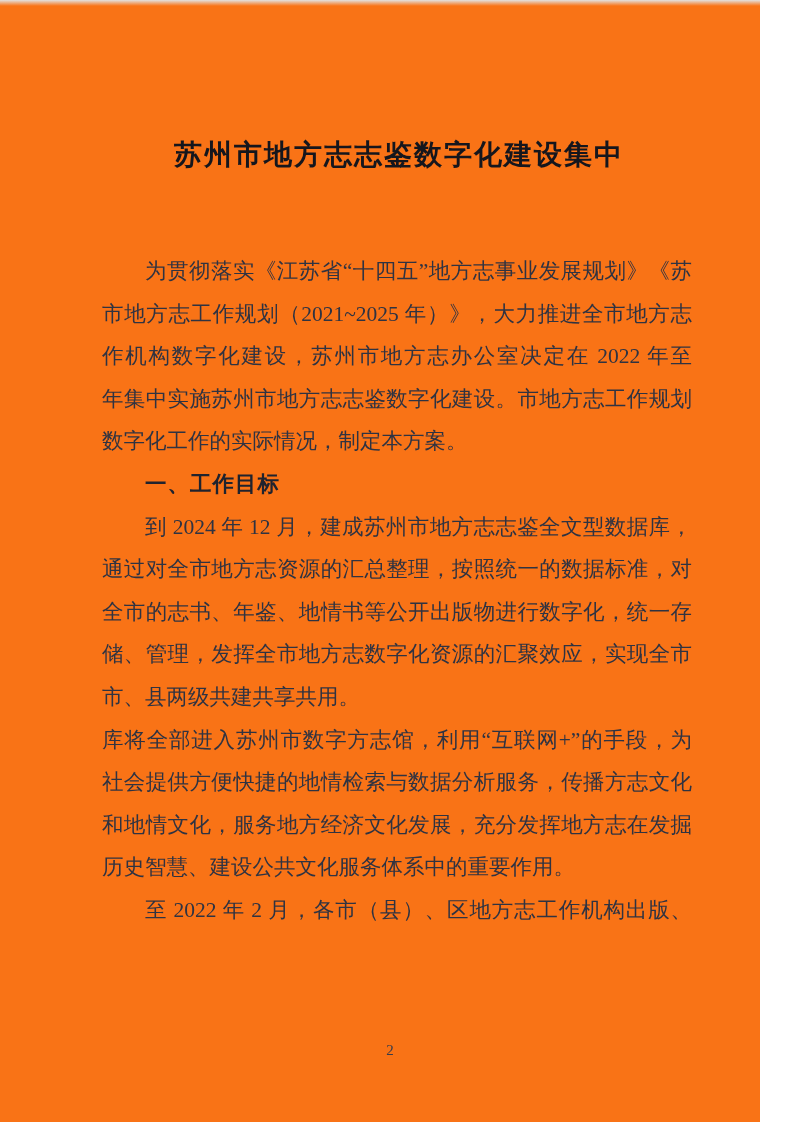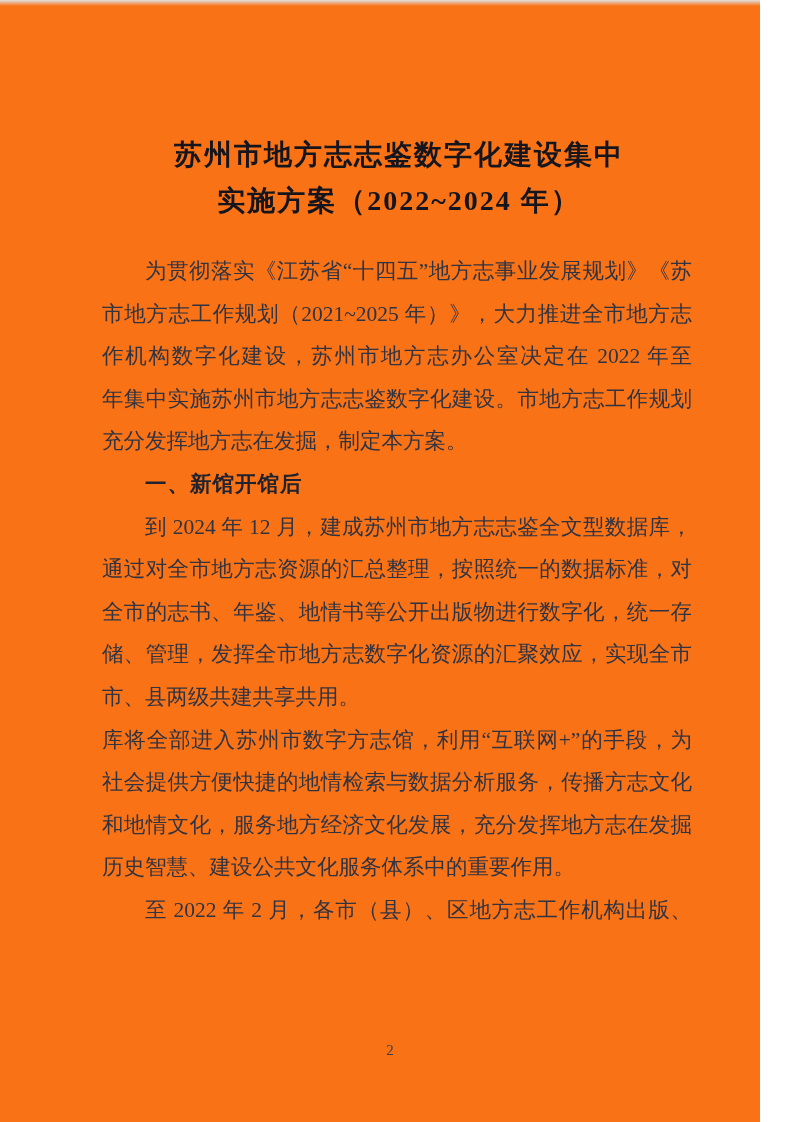--- a/index.html
+++ b/index.html
@@ -67,32 +67,31 @@
   }
 </style>
 </head>
 <body>
 
 <div class="page">
   <div class="scan-edge"></div>
 
   <div class="doc-title">
     <div class="title-line">苏州市地方志志鉴数字化建设集中</div>
-    <div class="title-line">实施方案（2022~2024 年）</div>
   </div>
 
   <div class="content">
     <div class="para">
         <div class="line indent">为贯彻落实《江苏省“十四五”地方志事业发展规划》《苏州</div>
         <div class="line">市地方志工作规划（2021~2025 年）》，大力推进全市地方志工</div>
         <div class="line">作机构数字化建设，苏州市地方志办公室决定在 2022 年至 2024</div>
         <div class="line">年集中实施苏州市地方志志鉴数字化建设。市地方志工作规划</div>
-        <div class="line no-justify">充分发挥地方志在发掘，制定本方案。</div>
+        <div class="line no-justify">数字化工作的实际情况，制定本方案。</div>
       </div>
-    <div class="heading">一、新馆开馆后</div>
+    <div class="heading">一、工作目标</div>
     <div class="para">
         <div class="line indent">到 2024 年 12 月，建成苏州市地方志志鉴全文型数据库，</div>
         <div class="line">通过对全市地方志资源的汇总整理，按照统一的数据标准，对</div>
         <div class="line">全市的志书、年鉴、地情书等公开出版物进行数字化，统一存</div>
         <div class="line">储、管理，发挥全市地方志数字化资源的汇聚效应，实现全市</div>
         <div class="line no-justify">市、县两级共建共享共用。</div>
       </div>
     <div class="para">
         <div class="line">库将全部进入苏州市数字方志馆，利用“互联网+”的手段，为全</div>
         <div class="line">社会提供方便快捷的地情检索与数据分析服务，传播方志文化</div>

